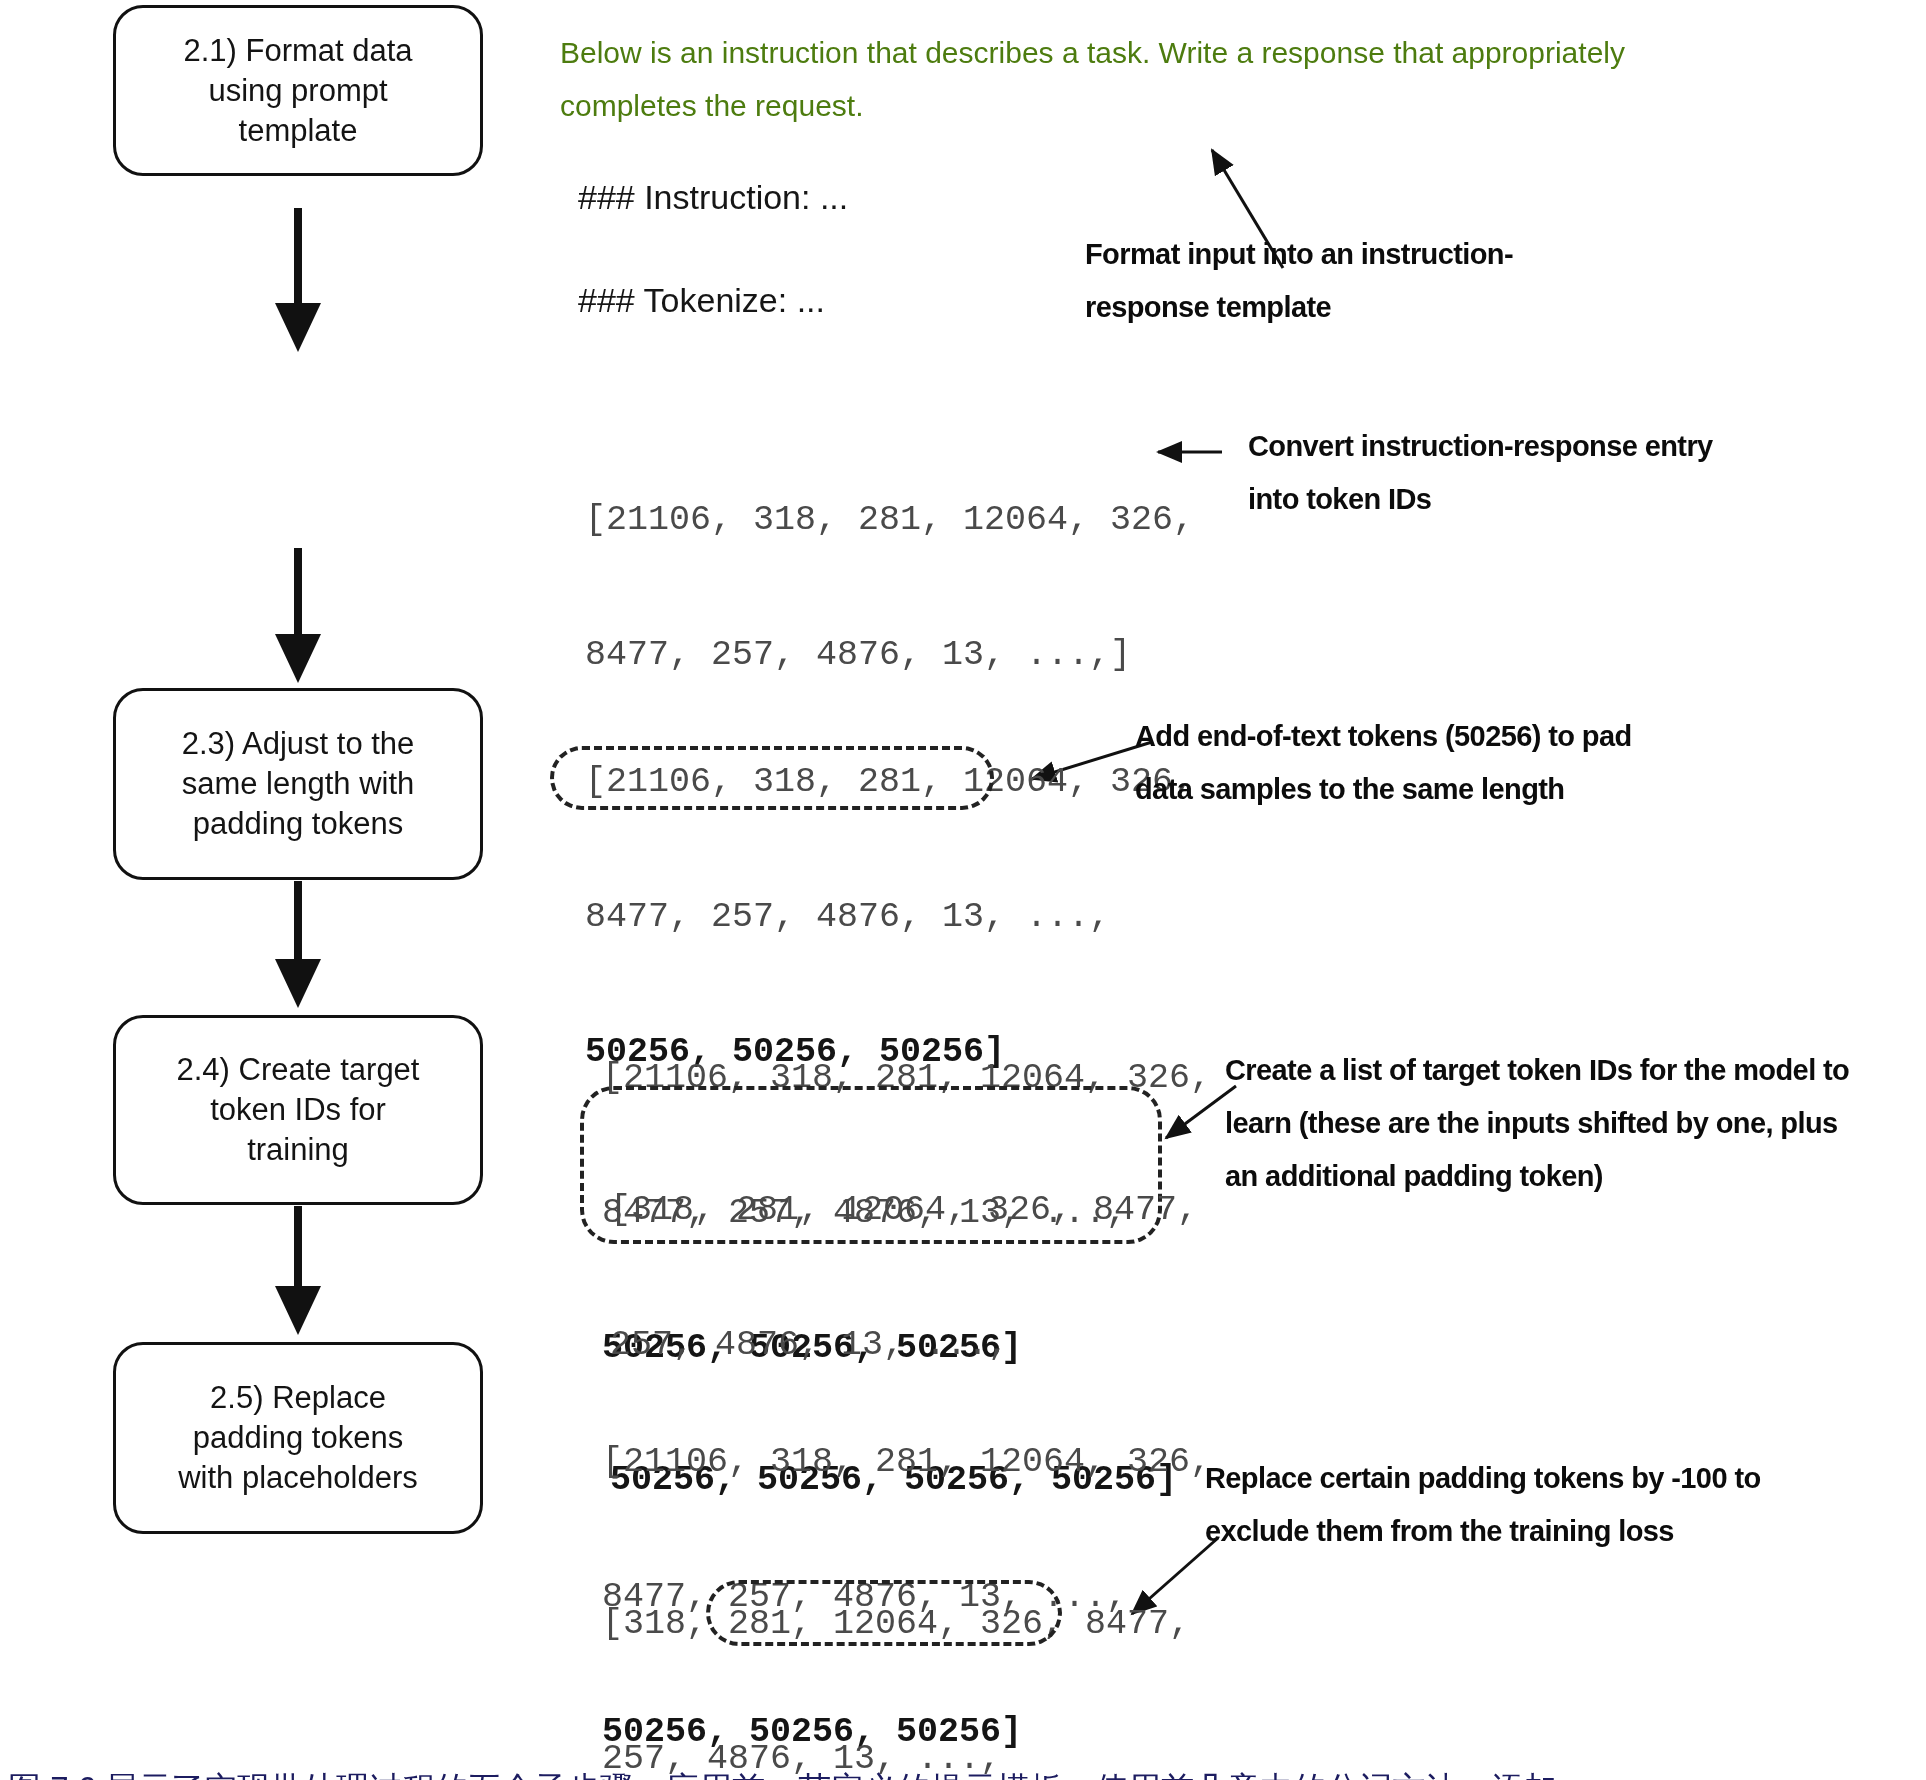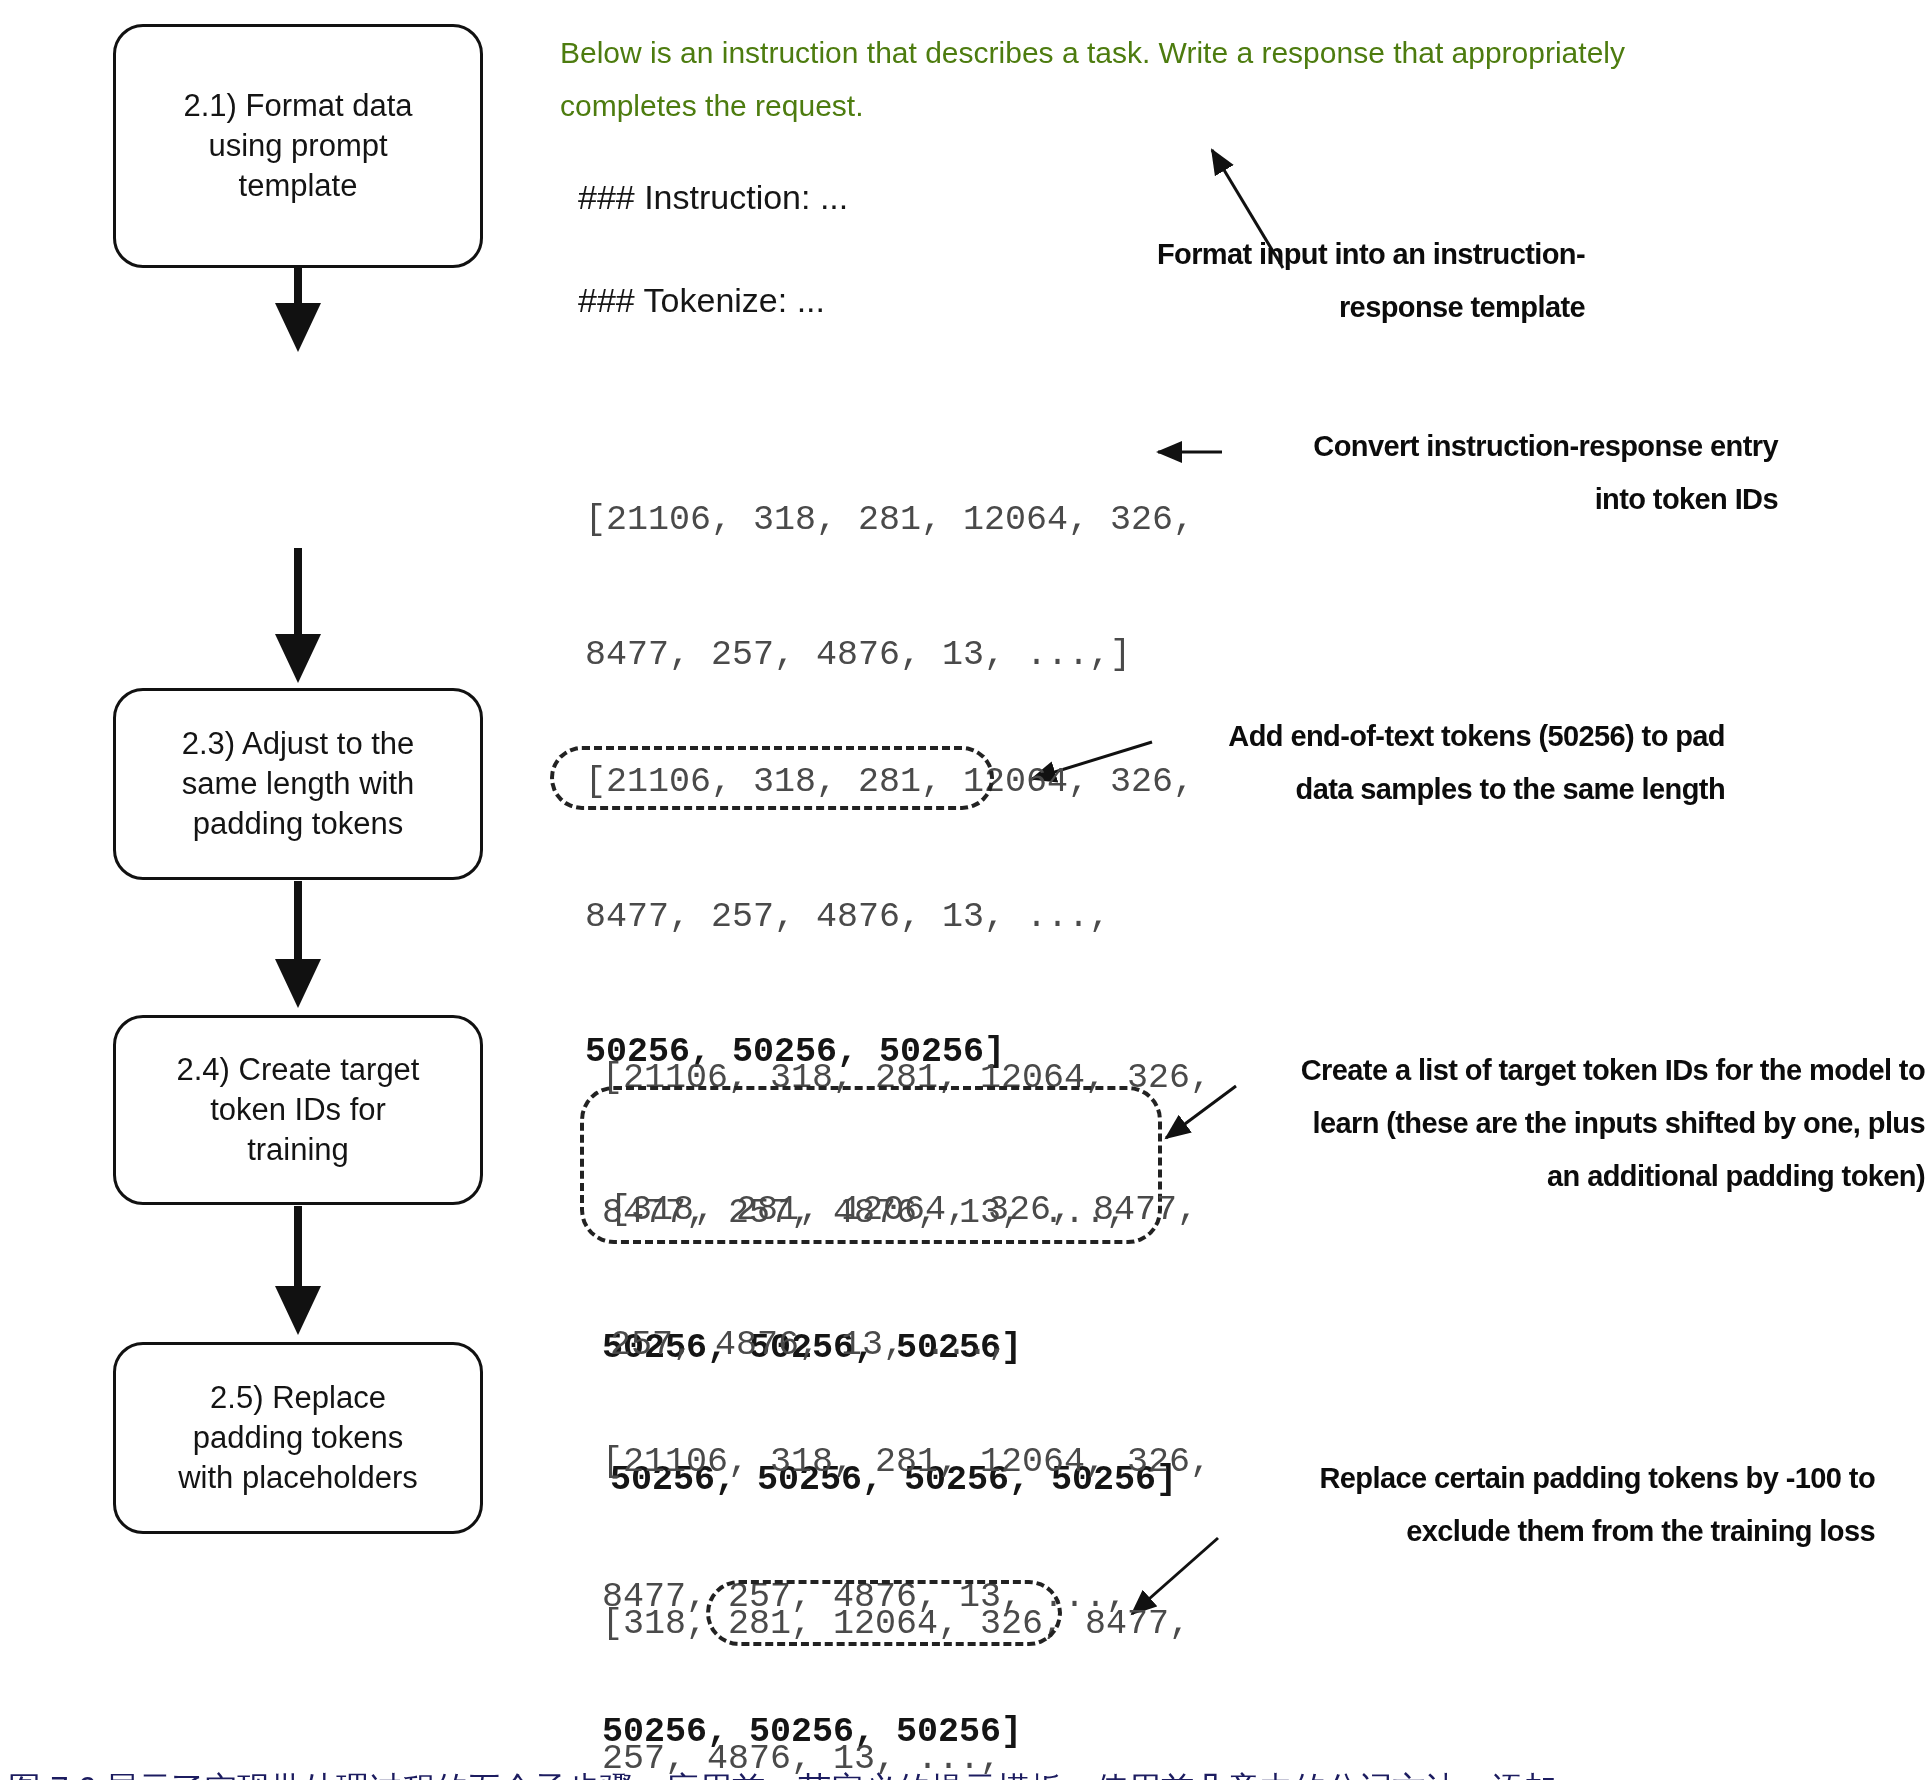--- a/index.html
+++ b/index.html
@@ -51,21 +51,21 @@
     box-sizing:border-box;pointer-events:none;
   }
   .dash-oval{border-radius:40px;}
   .dash-box{border-radius:34px;}
 
   
   .annot{
     position:absolute;
     font-weight:bold;font-size:29px;line-height:53px;
     letter-spacing:-0.6px;
-    text-align:right;white-space:pre;color:#0c0c0c;
+    text-align:left;white-space:pre;color:#0c0c0c;
   }
 
   
   .caption{
     position:absolute;left:8px;top:1646px;
     font-size:33px;line-height:57px;white-space:pre;
   }
   .caption span{display:block;}
 </style>
 </head>
@@ -97,21 +97,21 @@
       <polygon points="275,1286 321,1286 298,1335" stroke="none"></polygon>
     </g>
 
     <line x1="1283" y1="268" x2="1212" y2="150" stroke="#111" stroke-width="3" marker-end="url(#thinhead)"></line>
     <line x1="1222" y1="452" x2="1158" y2="452" stroke="#111" stroke-width="3" marker-end="url(#thinhead)"></line>
     <line x1="1152" y1="742" x2="1032" y2="779" stroke="#111" stroke-width="3" marker-end="url(#thinhead)"></line>
     <line x1="1236" y1="1086" x2="1166" y2="1138" stroke="#111" stroke-width="3" marker-end="url(#thinhead)"></line>
     <line x1="1218" y1="1538" x2="1132" y2="1614" stroke="#111" stroke-width="3" marker-end="url(#thinhead)"></line>
   </svg>
 
-  <div class="flow-box" style="top:24px;height:244px">
+  <div class="flow-box" style="top:5px;height:171px">
     <span class="box-label">2.1) Format data
 using prompt
 template</span>
   </div>
   <div class="flow-box" style="top:688px;height:192px">
     <span class="box-label">2.3) Adjust to the
 same length with
 padding tokens</span>
   </div>
   <div class="flow-box" style="top:1015px;height:190px">

